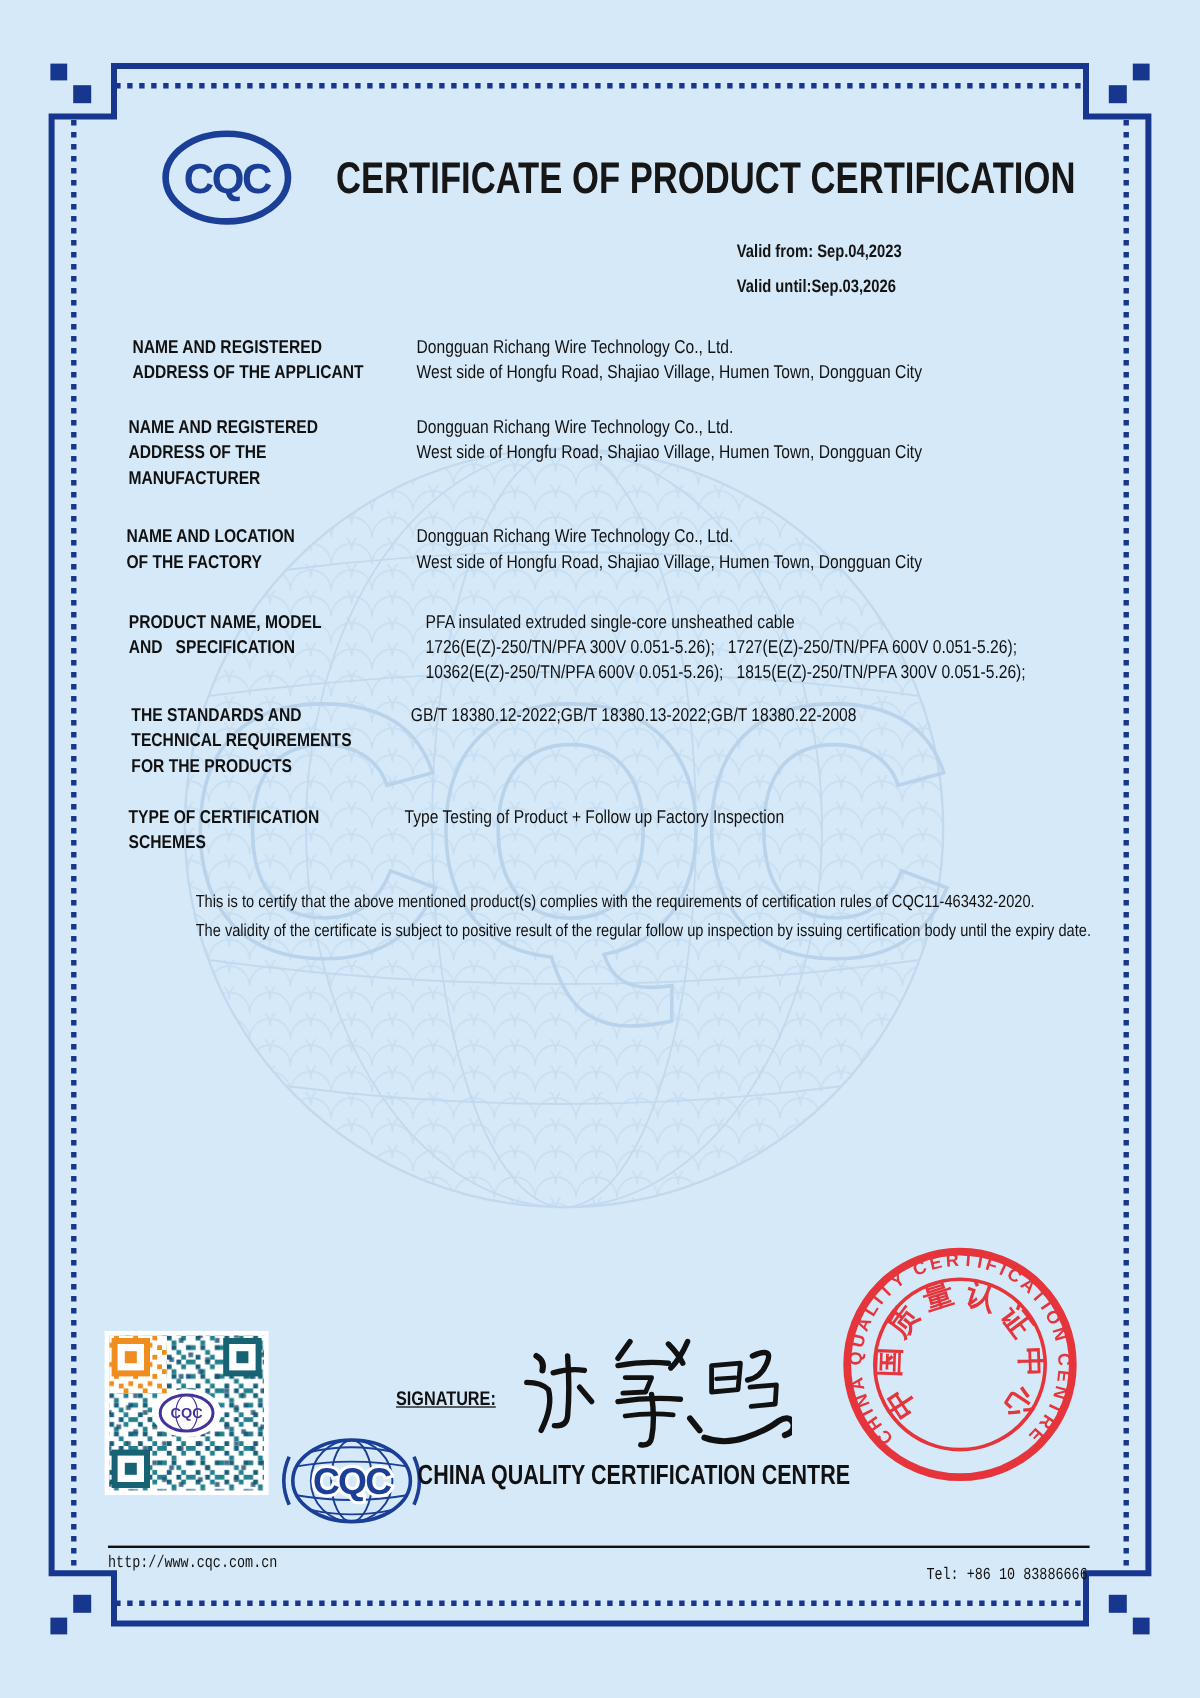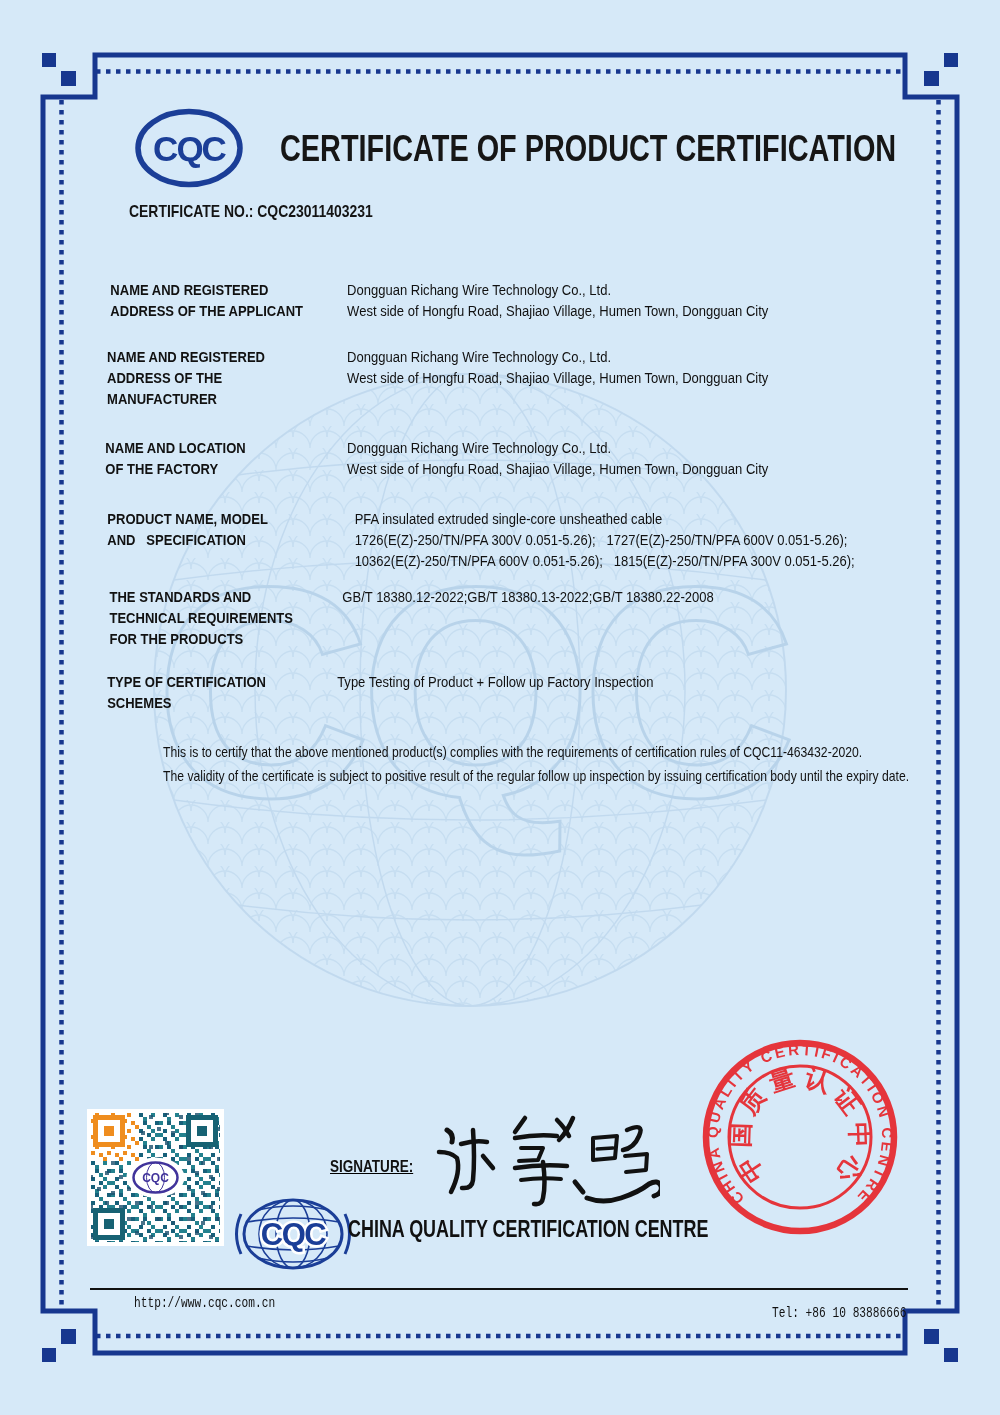--- a/index.html
+++ b/index.html
@@ -66,24 +66,25 @@
 
   <svg class="abs" style="left:133px;top:108px;" width="112" height="80" viewBox="0 0 112 80">
     <ellipse cx="56" cy="40" rx="51" ry="36.5" fill="none" stroke="#1b3e97" stroke-width="5.5"></ellipse>
     <text x="56" y="53" text-anchor="middle" font-size="35" font-weight="bold" letter-spacing="-2" fill="#1b3e97">CQC</text>
   </svg>
 
   <div class="abs" style="left:280px;top:128px;">
     <span class="cx title">CERTIFICATE OF PRODUCT CERTIFICATION</span>
   </div>
 
-  <div class="abs" style="left:129px;top:202px;">
-    <span class="cx certno bold ink"><span>CERTIFICATE NO.:</span><span> </span><span>CQC23011403231</span></span>
-  </div>
-
+
+  <div class="abs" style="left:614px;top:201px;">
+    <span class="cx validline bold ink"><span>Valid from:</span><span> </span><span>Sep.04,2023</span></span>
+    <span class="cx validline bold ink" style="margin-top:12px;"><span>Valid until:</span><span>Sep.03,2026</span></span>
+  </div>
 
   <div class="abs" style="left:0;top:279px;width:1000px;">
     <div class="abs lcol" style="left:92px;top:0;">
       <span class="line">NAME AND REGISTERED</span>
       <span class="line">ADDRESS OF THE APPLICANT</span>
     </div>
     <div class="abs vcol" style="left:307px;top:0;">
       <span class="line">Dongguan Richang Wire Technology Co., Ltd.</span>
       <span class="line">West side of Hongfu Road, Shajiao Village, Humen Town, Dongguan City</span>
     </div>
@@ -254,20 +255,20 @@
     <path d="M24 66 Q59 74 94 66" fill="none" stroke="#1b3e97" stroke-width="1.6"></path>
     <path d="M7 22 Q-2 42 7 62" fill="none" stroke="#1b3e97" stroke-width="3"></path>
     <path d="M111 22 Q120 42 111 62" fill="none" stroke="#1b3e97" stroke-width="3"></path>
     <text x="59" y="53" text-anchor="middle" font-size="31" font-weight="bold" letter-spacing="-1.5" fill="#1b3e97" stroke="#ffffff" stroke-width="5" paint-order="stroke">CQC</text>
   </svg>
   <div class="abs" style="left:348px;top:1216px;">
     <span class="cx orgname">CHINA QUALITY CERTIFICATION CENTRE</span>
   </div>
 
   <div class="rule"></div>
-  <div class="abs" style="left:90px;top:1295px;margin-left:44px;">
+  <div class="abs" style="left:90px;top:1295px;">
     <span class="cx foot">http://www.cqc.com.cn</span>
   </div>
   <div class="abs" style="left:772px;top:1305px;">
     <span class="cx foot">Tel: +86 10 83886666</span>
   </div>
 
 </div>
 
 </body></html>

